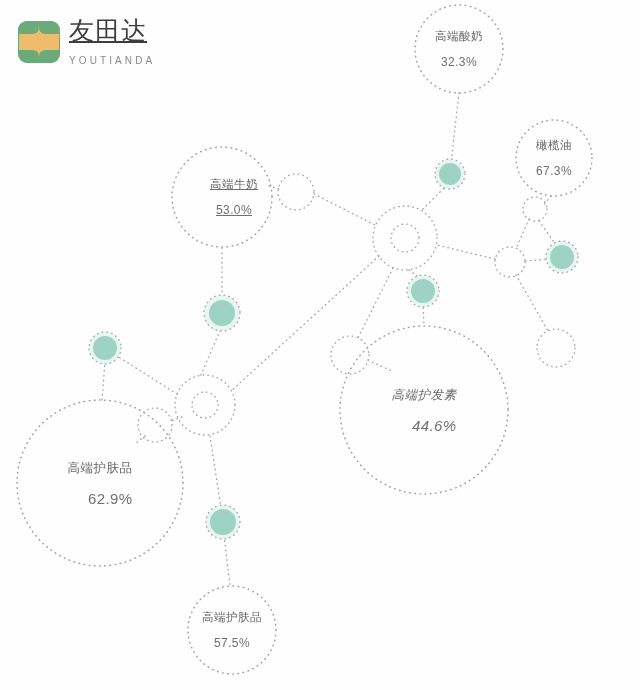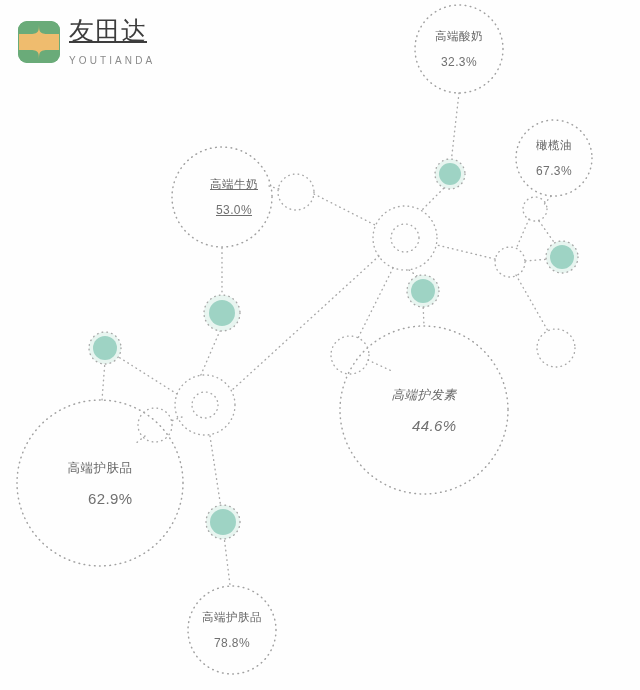--- a/index.html
+++ b/index.html
@@ -254,14 +254,14 @@
 <div class="node-label big" style="left:424px; top:410px;font-style:italic;">
   <span class="name">高端护发素</span>
   <span class="value">44.6%</span>
 </div>
 <div class="node-label big" style="left:100px; top:483px;">
   <span class="name">高端护肤品</span>
   <span class="value">62.9%</span>
 </div>
 <div class="node-label" style="left:232px; top:630px;">
   <span class="name">高端护肤品</span>
-  <span class="value">78.8%</span>
+  <span class="value">57.5%</span>
 </div>
 
 </body></html>

